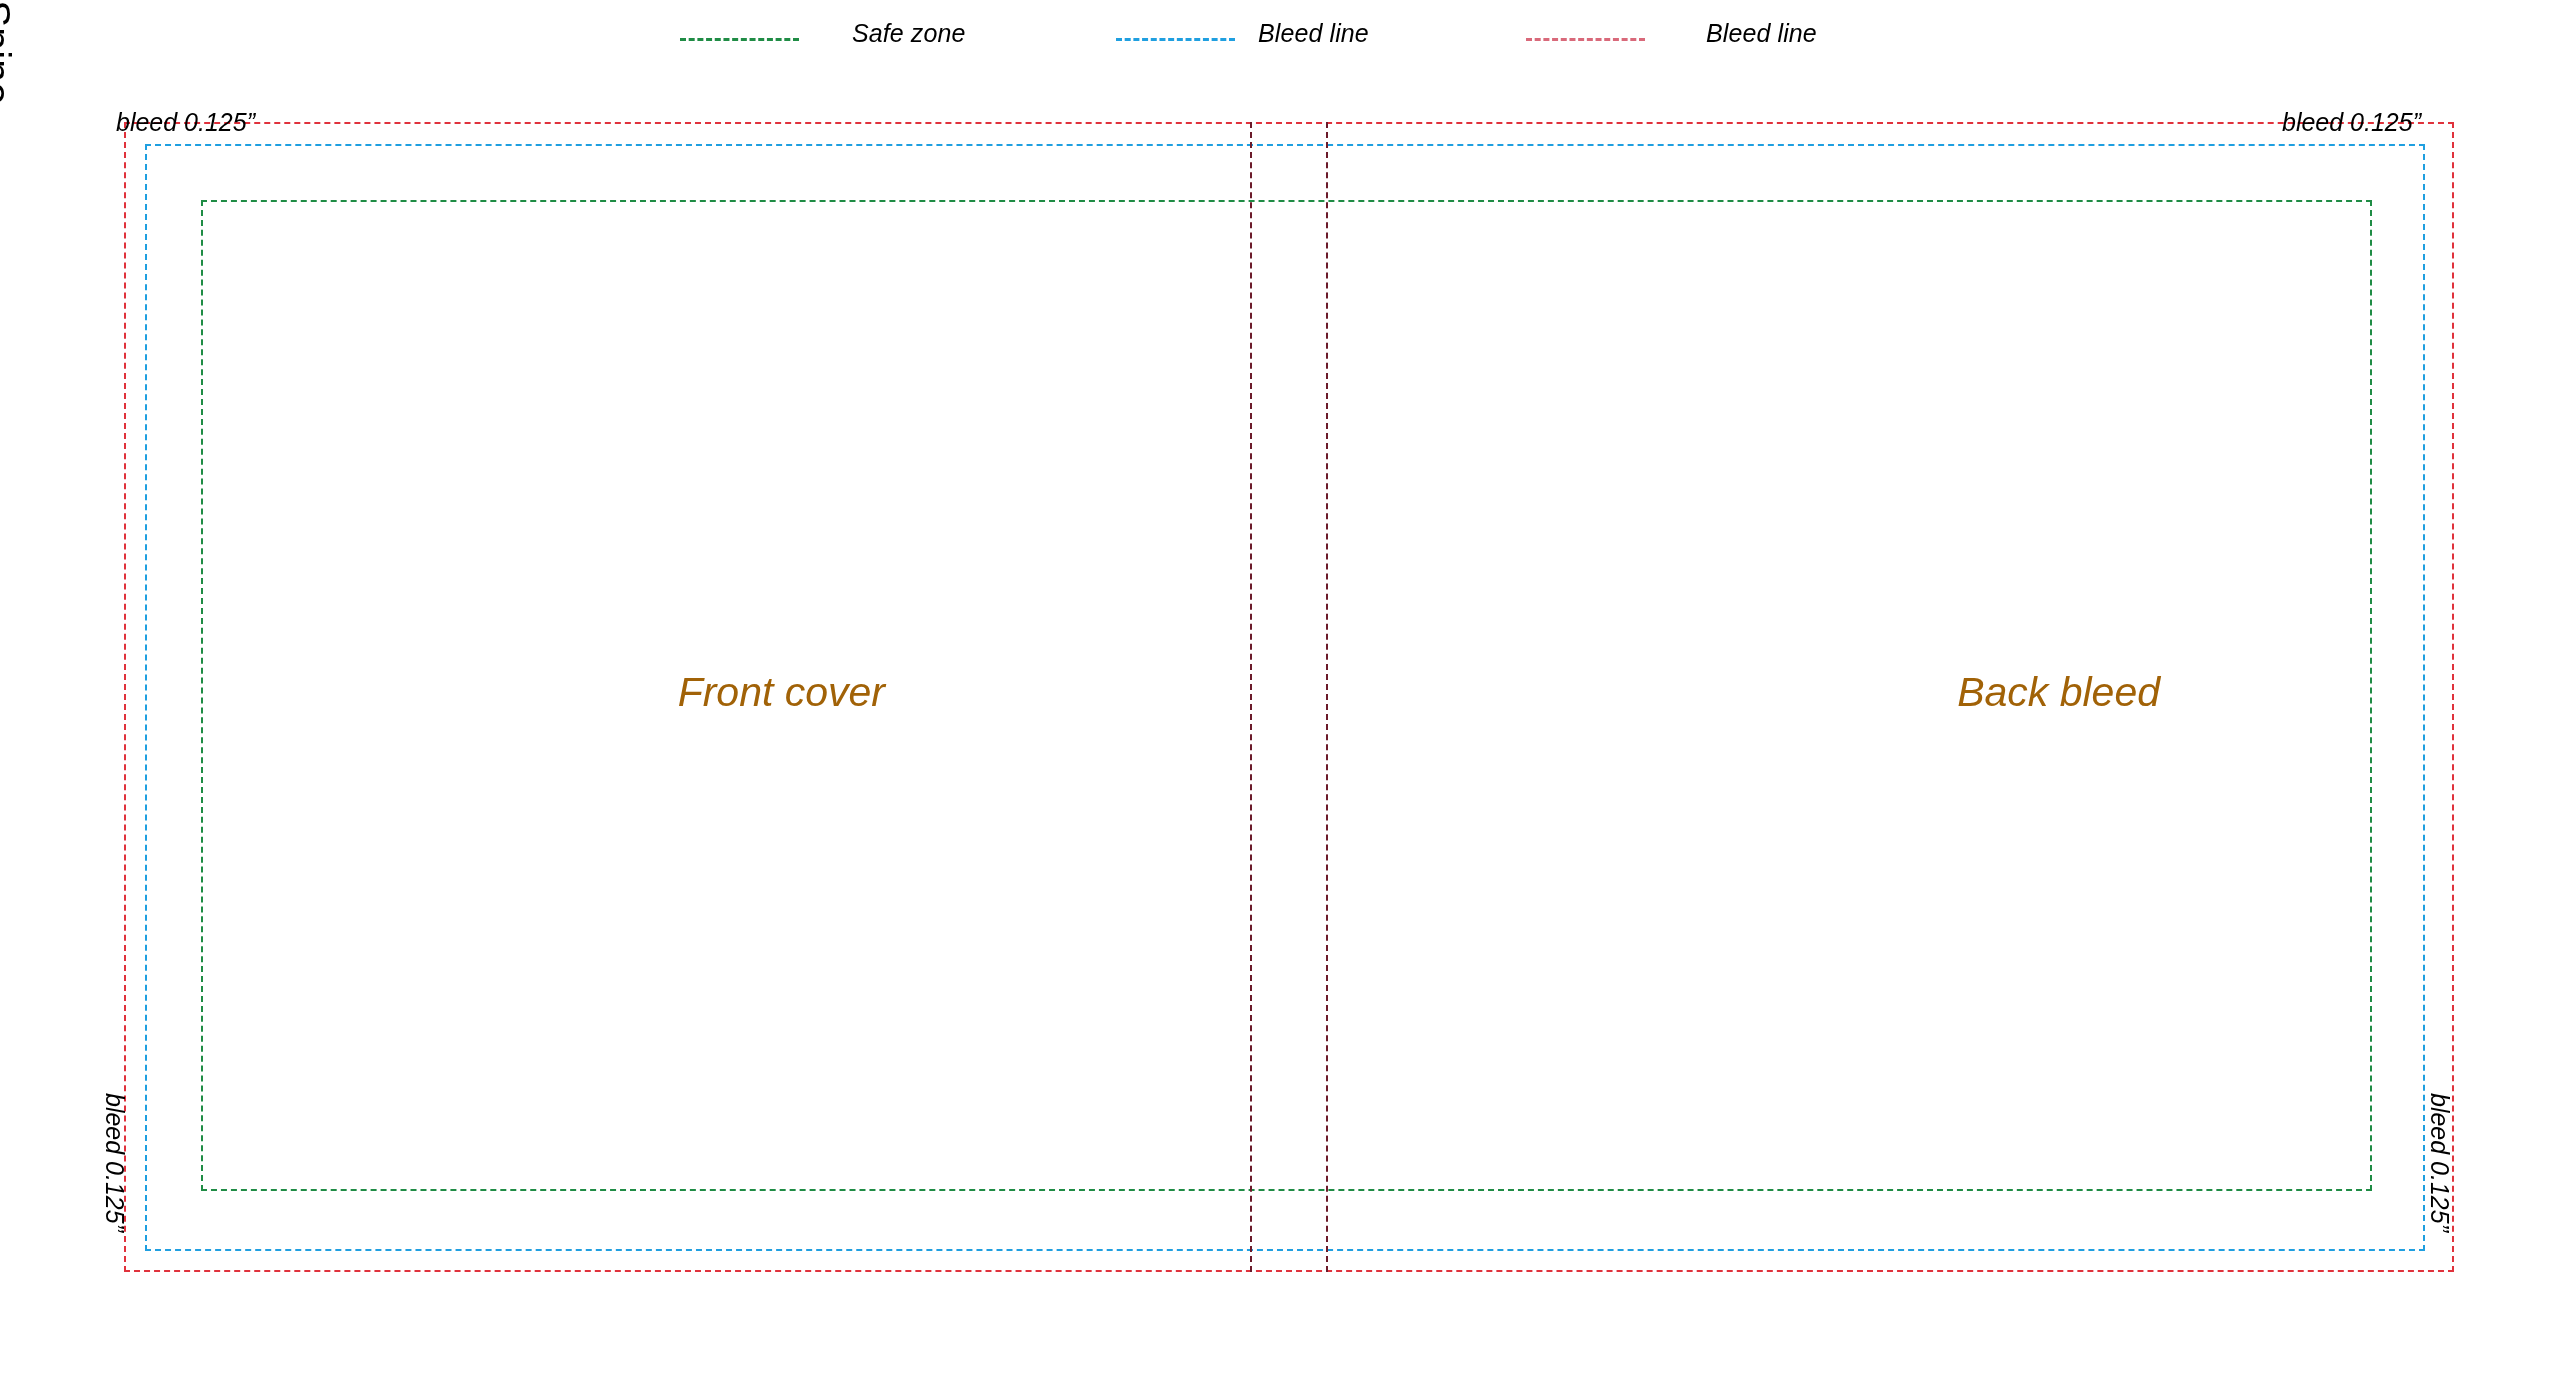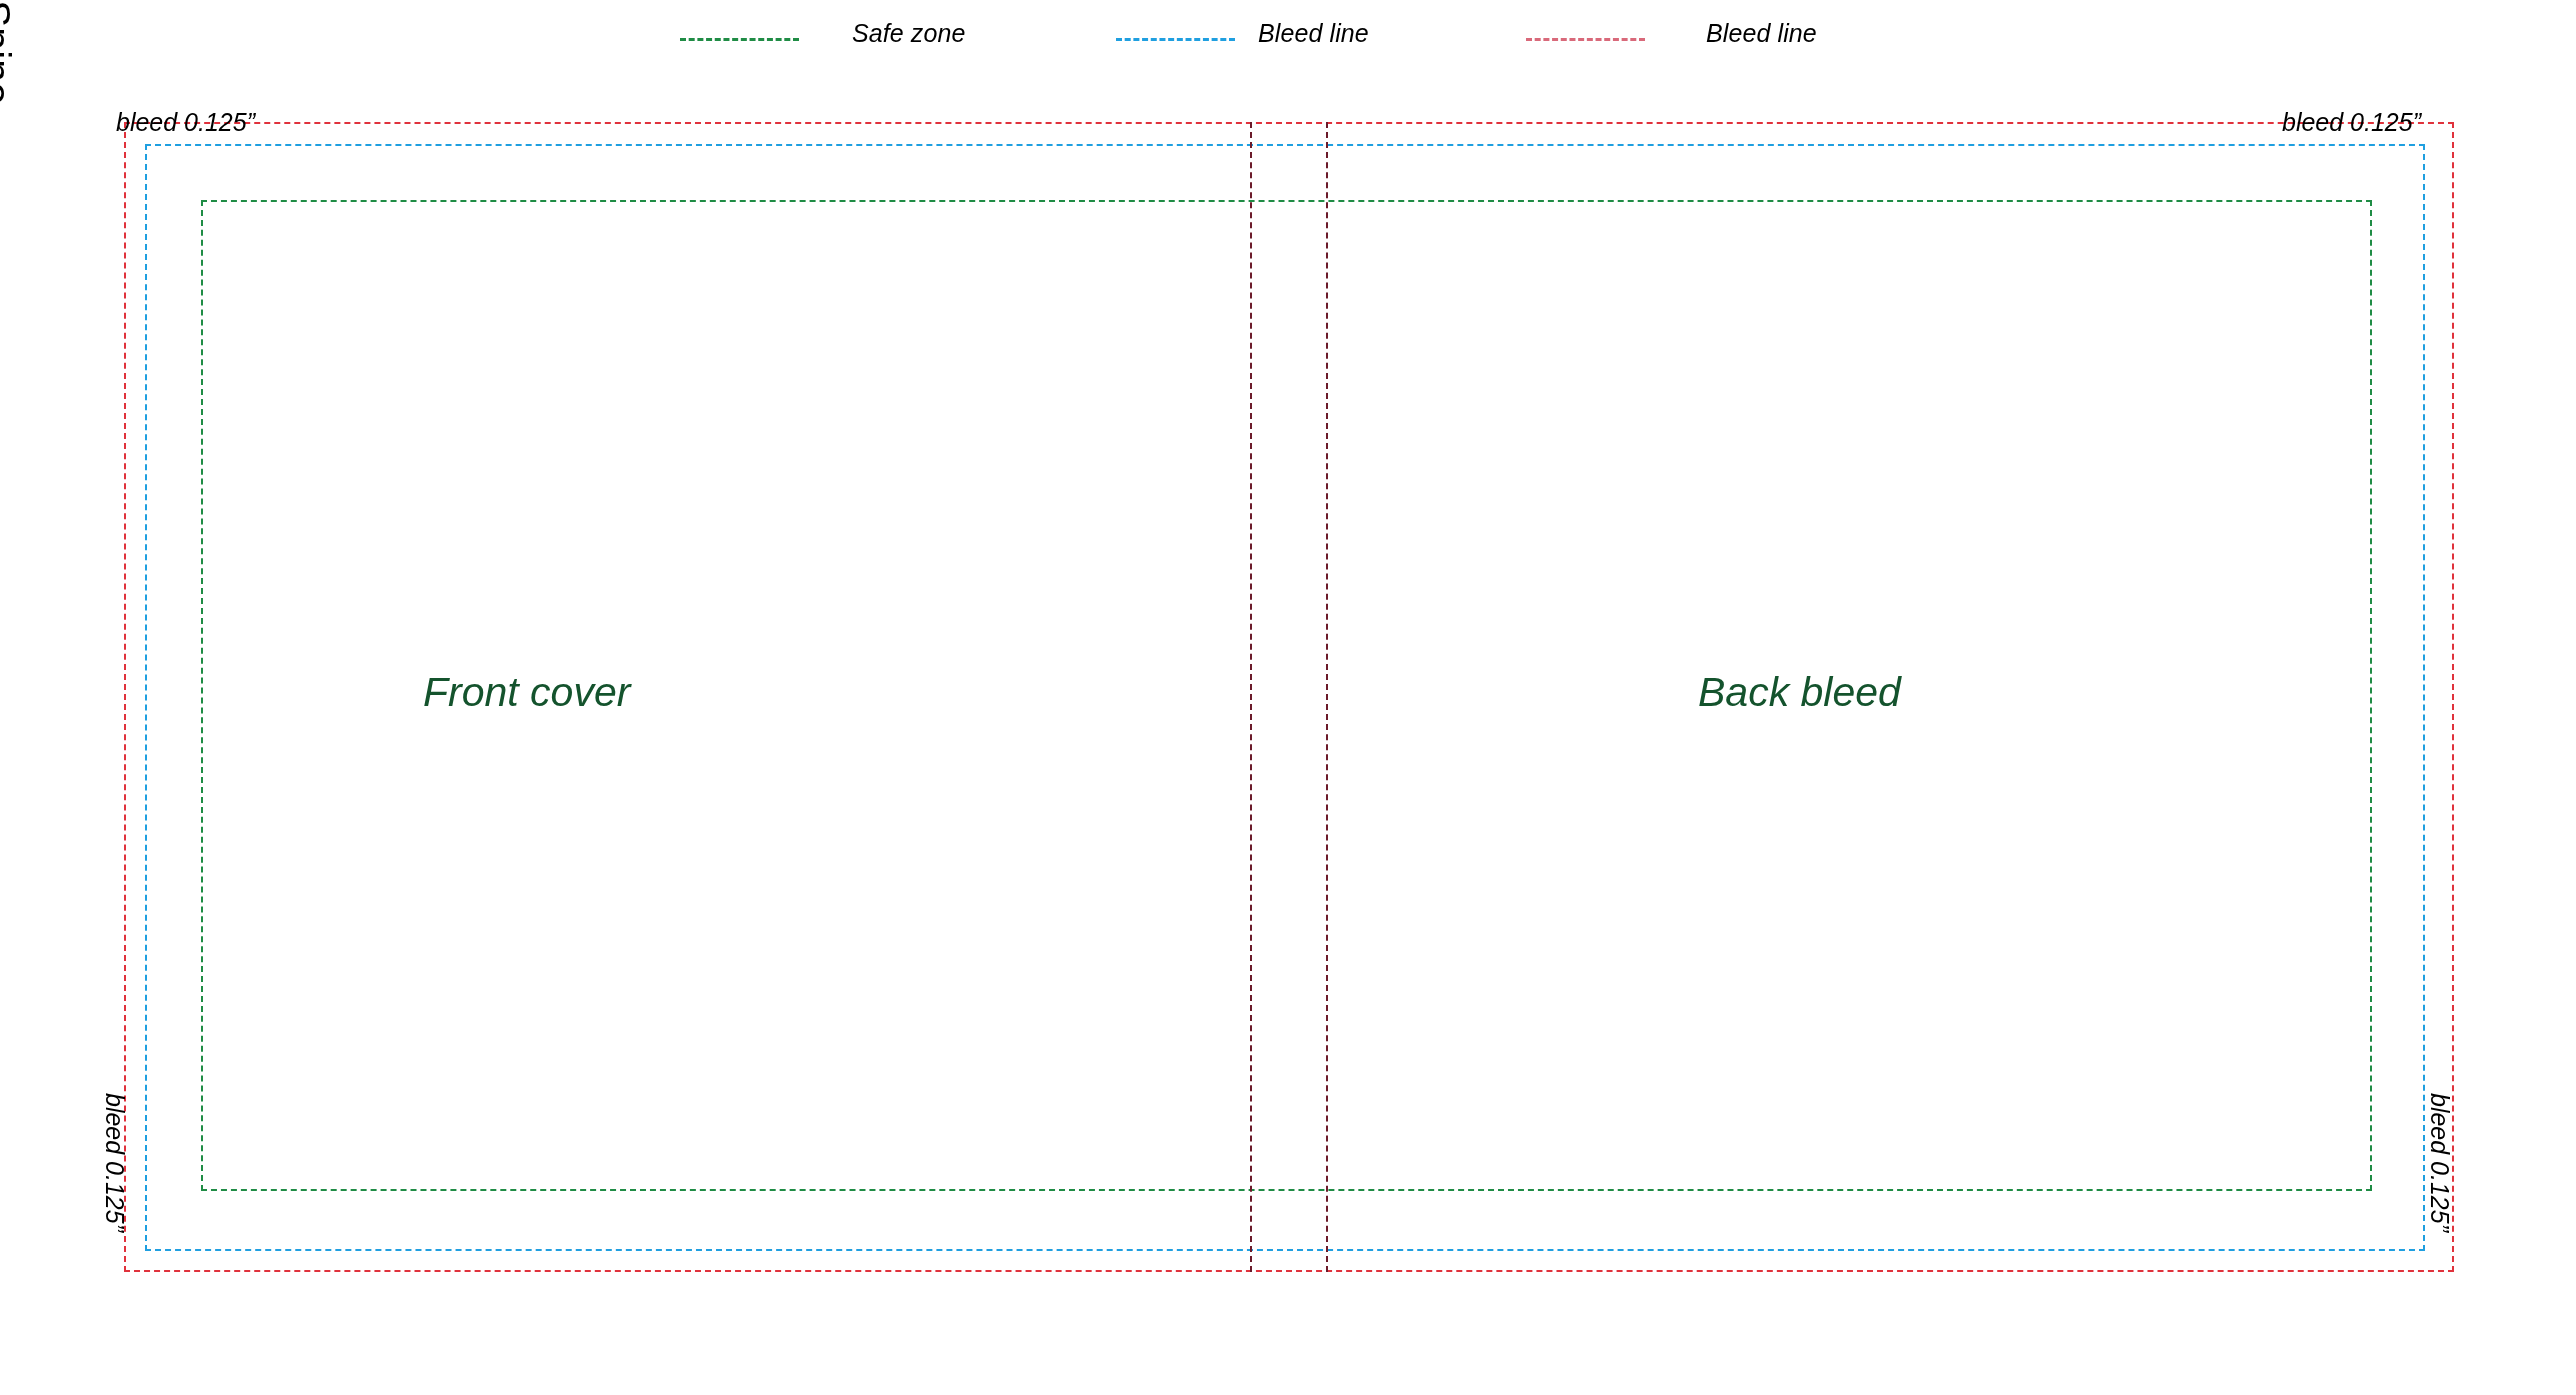--- a/index.html
+++ b/index.html
@@ -107,22 +107,22 @@
   .spine-line-left  { left: 1250px; }
   .spine-line-right { left: 1326px; }
 
   
   .panel-caption {
     position: absolute;
     font-style: italic;
     font-size: 41px;
     line-height: 46px;
     white-space: nowrap;
-    color: #14532d;
-    text-align: left;
+    color: #a16207;
+    text-align: right;
   }
   .caption-front {
     left: 423px;  top: 669px;
     width: 462px;
   }
   .caption-back {
     left: 1698px; top: 669px;
     width: 462px;
   }
   .caption-spine {

